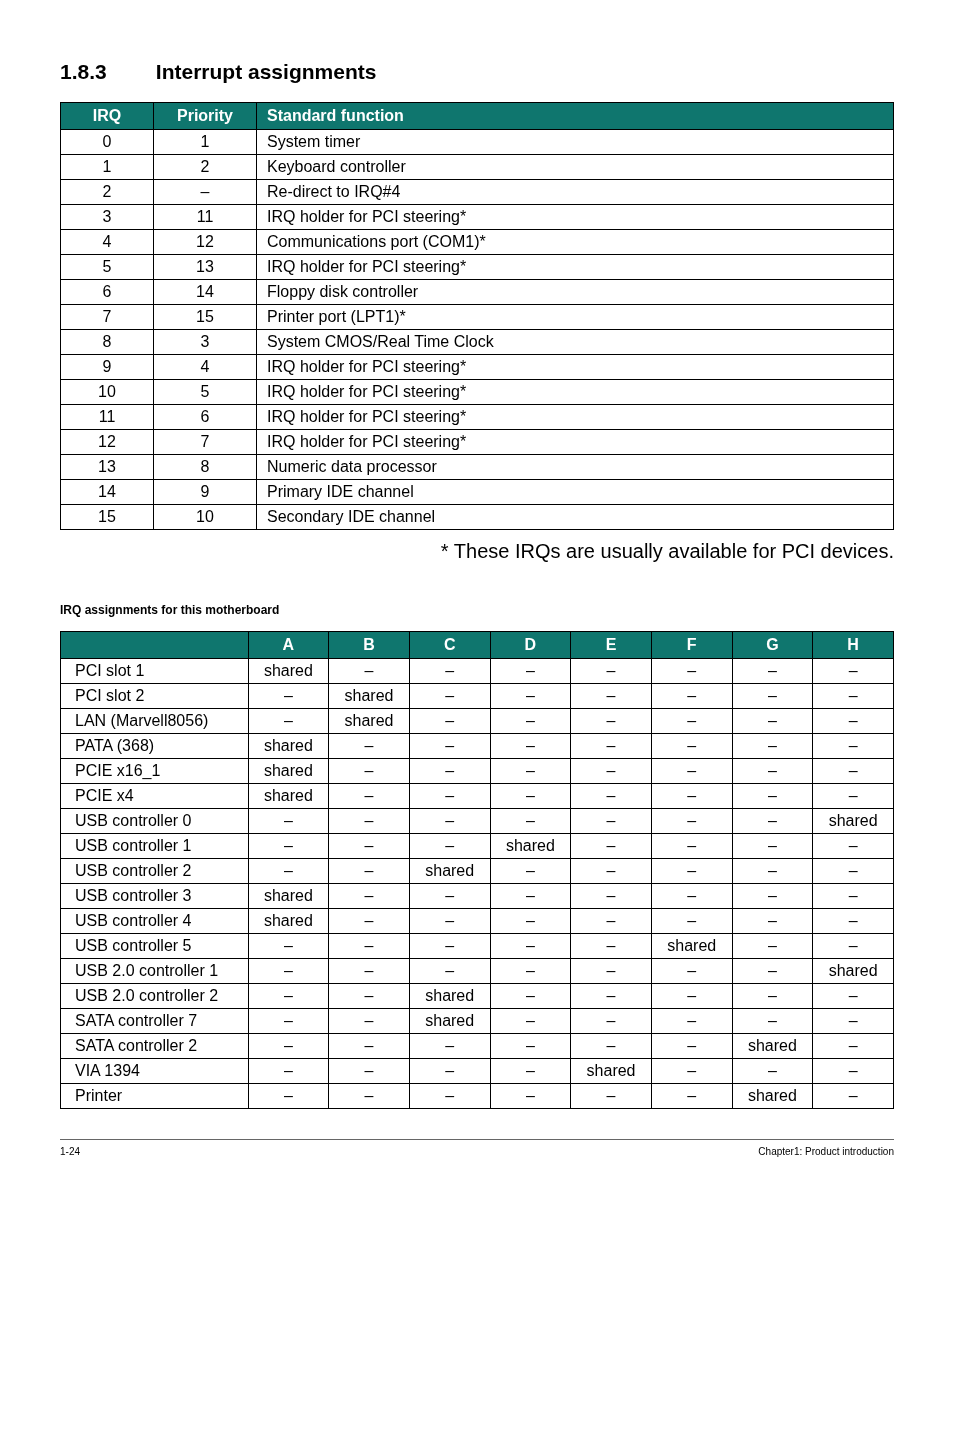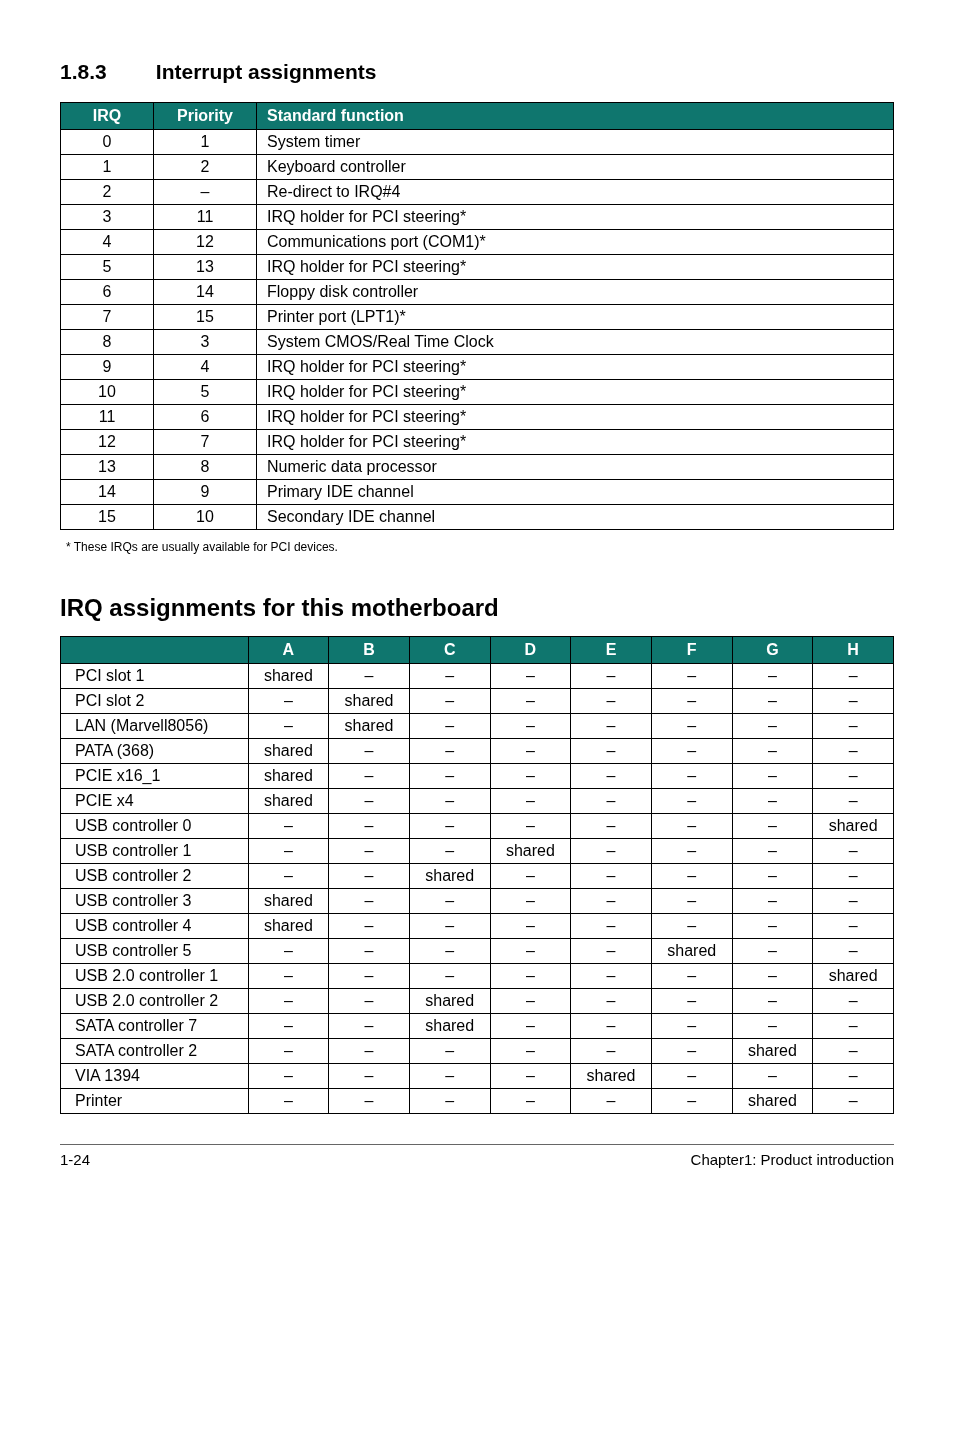--- a/index.html
+++ b/index.html
@@ -20,21 +20,21 @@
   h2.section-heading {
     font-size: 21px;
     font-weight: bold;
     margin: 0 0 18px 0;
   }
   h2.section-heading .num {
     display: inline-block;
     width: 90px;
   }
   h3.sub-heading {
-    font-size: 24px;
+    font-size: 12px;
     font-weight: bold;
     margin: 0 0 14px 0;
   }
   table {
     border-collapse: collapse;
     width: 100%;
     font-size: 16px;
     border: 1.5px solid #000;
   }
   th {
@@ -53,39 +53,40 @@
     border-right: 1px solid #000;
     border-bottom: 1px solid #000;
     text-align: center;
   }
   td:last-child { border-right: none; }
   tr:last-child td { border-bottom: none; }
   .irq-table td.func-cell { text-align: left; padding-left: 10px; }
   .irq-table .col-irq { width: 80px; }
   .irq-table .col-prio { width: 90px; }
   .footnote {
-    font-size: 12px;
+    font-size: 20px;
     margin: 10px 0 0 6px;
+    text-align: right;
   }
   .gap {
     height: 40px;
   }
   .assign-table td.label-cell {
     text-align: left;
     padding-left: 14px;
     width: 175px;
   }
   .assign-table th.abc { width: 70px; }
   .footer-line {
     border-top: 1px solid #666;
     margin-top: 30px;
     padding-top: 6px;
     display: flex;
     justify-content: space-between;
-    font-size: 15px;
+    font-size: 10px;
     gap: 44px;
   }
 </style>
 </head>
 <body>
 
 <div class="page">
 
   <h2 class="section-heading">
     <span class="num">1.8.3</span>

